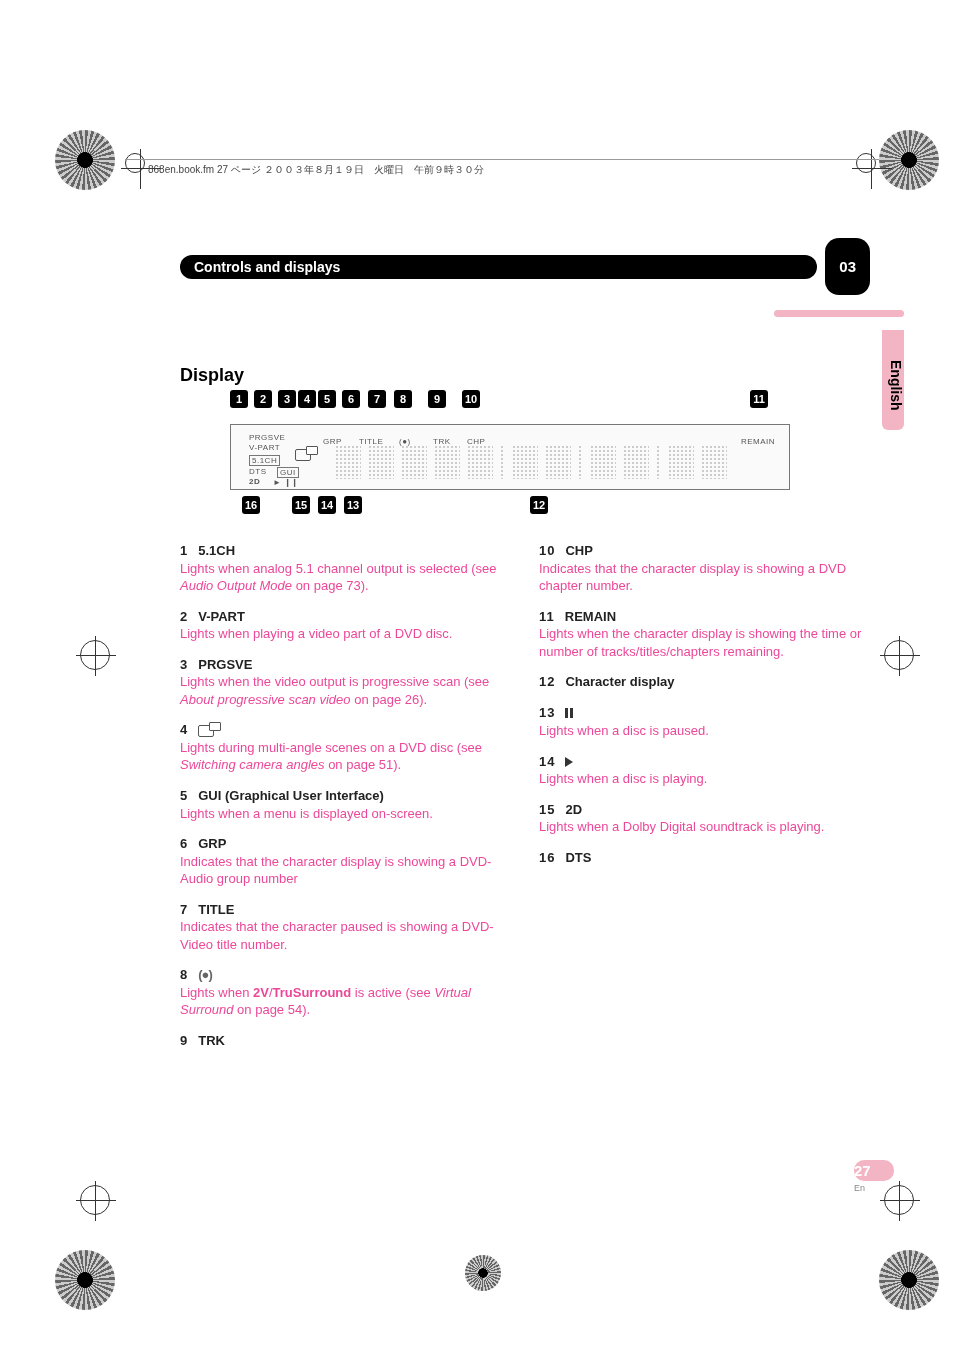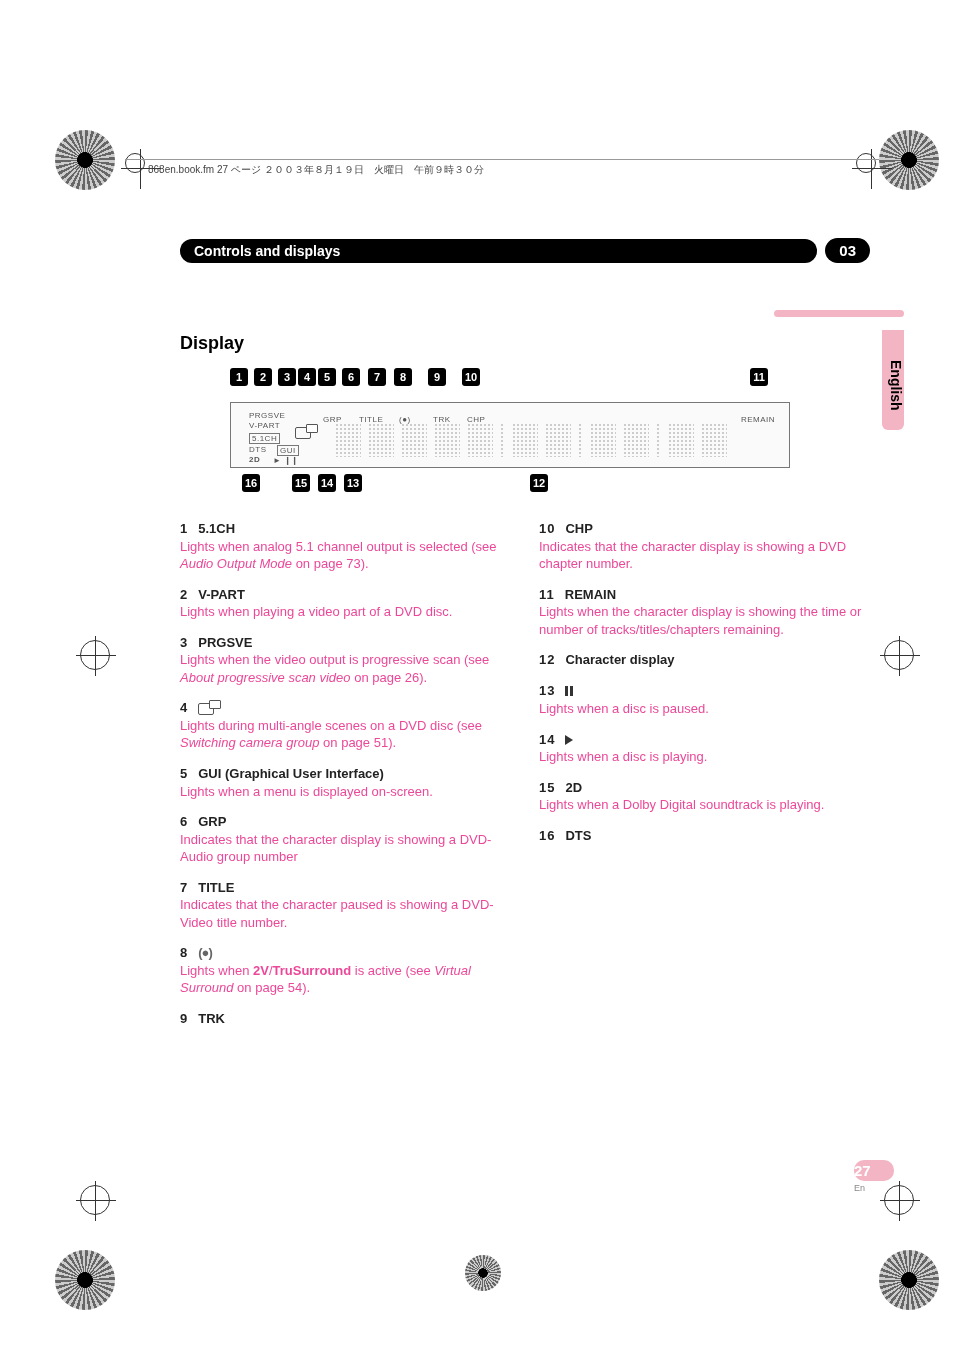--- a/index.html
+++ b/index.html
@@ -68,27 +68,27 @@
       font-size: 14px;
       padding: 4px 14px;
       border-radius: 14px;
       flex: 1;
     }
     .chapter-number {
       background: #000;
       color: #fff;
       font-weight: bold;
       font-size: 15px;
-      padding: 4px 14px;
+      padding: 20px 14px;
       border-radius: 14px;
     }
     .section-title {
       font-weight: bold;
       font-size: 18px;
-      margin-bottom: 14px;
+      margin-bottom: 4px;
     }
     .display-diagram {
       margin-left: 50px;
       margin-bottom: 24px;
       width: 560px;
     }
     .callout-strip {
       display: flex;
       gap: 3px;
       height: 22px;
@@ -315,21 +315,21 @@
       <span class="callout" style="left:114px">13</span>
       <span class="callout" style="left:300px">12</span>
     </div>
   </div>
 
   <div class="columns">
     <div class="col" id="left-col">
         <div class="item"><span class="num">1</span><span class="label">5.1CH</span><div class="desc">Lights when analog 5.1 channel output is selected (see <i>Audio Output Mode</i> on page 73).</div></div>
         <div class="item"><span class="num">2</span><span class="label">V-PART</span><div class="desc">Lights when playing a video part of a DVD disc.</div></div>
         <div class="item"><span class="num">3</span><span class="label">PRGSVE</span><div class="desc">Lights when the video output is progressive scan (see <i>About progressive scan video</i> on page 26).</div></div>
-        <div class="item"><span class="num">4</span><span class="angle-icon"></span><div class="desc">Lights during multi-angle scenes on a DVD disc (see <i>Switching camera group</i> on page 51).</div></div>
+        <div class="item"><span class="num">4</span><span class="angle-icon"></span><div class="desc">Lights during multi-angle scenes on a DVD disc (see <i>Switching camera angles</i> on page 51).</div></div>
         <div class="item"><span class="num">5</span><span class="label">GUI (Graphical User Interface)</span><div class="desc">Lights when a menu is displayed on-screen.</div></div>
         <div class="item"><span class="num">6</span><span class="label">GRP</span><div class="desc">Indicates that the character display is showing a DVD-Audio group number</div></div>
         <div class="item"><span class="num">7</span><span class="label">TITLE</span><div class="desc">Indicates that the character paused is showing a DVD-Video title number.</div></div>
         <div class="item"><span class="num">8</span><span class="virt-icon">(●)</span><div class="desc">Lights when <b>2V</b>/<b>TruSurround</b> is active (see <i>Virtual Surround</i> on page 54).</div></div>
         <div class="item"><span class="num">9</span><span class="label">TRK</span></div>
       </div>
     <div class="col" id="right-col">
         <div class="item"><span class="num">10</span><span class="label">CHP</span><div class="desc">Indicates that the character display is showing a DVD chapter number.</div></div>
         <div class="item"><span class="num">11</span><span class="label">REMAIN</span><div class="desc">Lights when the character display is showing the time or number of tracks/titles/chapters remaining.</div></div>
         <div class="item"><span class="num">12</span><span class="label">Character display</span></div>

